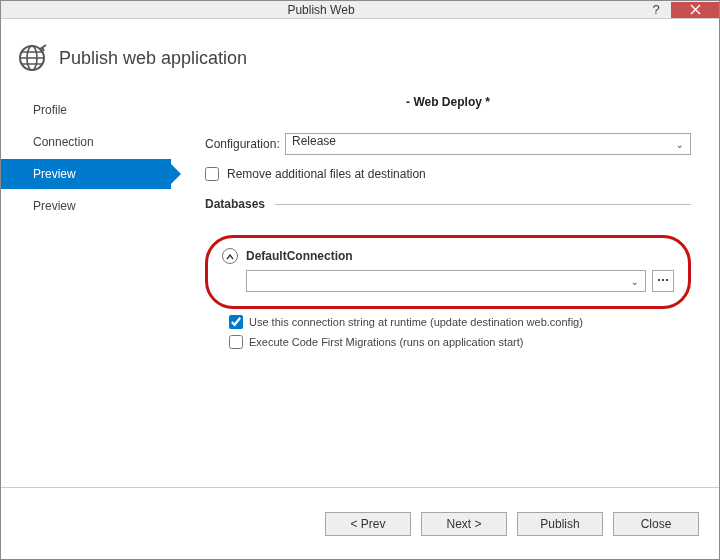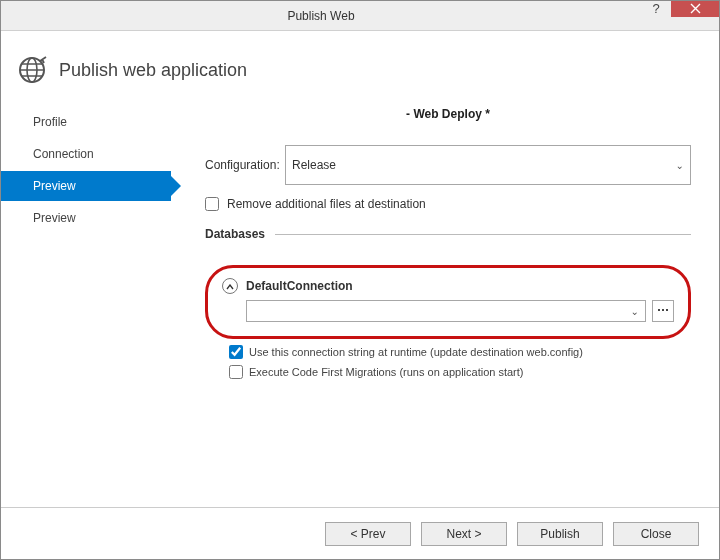--- a/index.html
+++ b/index.html
@@ -1,20 +1,20 @@
 <!DOCTYPE html>
 <html><head>
 <meta charset="utf-8">
 <style>
   * { box-sizing: border-box; font-family: "Segoe UI", Tahoma, sans-serif; }
   html,body { margin:0; padding:0; }
   body { background:#fff; }
   .frame { width:720px; height:560px; border:1px solid #8a8a8a; background:#fff; display:flex; flex-direction:column; }
   
-  .titlebar { height:30px; background:#eeeeee; border-bottom:1px solid #d0d0d0; display:flex; align-items:flex-start; position:relative; }
+  .titlebar { height:18px; background:#eeeeee; border-bottom:1px solid #d0d0d0; display:flex; align-items:center; position:relative; }
   .titlebar .title { flex:1; text-align:center; line-height:30px; font-size:12px; color:#333; }
   .titlebar .close { width:48px; background:#c75050; display:flex; align-items:center; justify-content:center; color:#fff; font-size:14px; }
   .titlebar .help { width:30px; display:flex; align-items:center; justify-content:center; color:#444; font-size:13px; }
   
   .header { display:flex; align-items:center; padding:24px 16px 22px 16px; }
   .header .globe { width:30px; height:30px; margin-right:12px; display:flex; align-items:center; justify-content:center; }
   .header h1 { font-size:18px; font-weight:400; color:#444; margin:0; }
   .globe svg { display:block; }
   
   .body { flex:1; display:flex; overflow:hidden; }
@@ -23,39 +23,39 @@
   .nav-item + .nav-item { margin-top:2px; }
   .nav-item.active { background:#007acc; color:#fff; }
   .nav-item.active::after {
     content:""; position:absolute; right:-10px; top:50%; margin-top:-10px;
     border-top:10px solid transparent; border-bottom:10px solid transparent; border-left:10px solid #007acc;
   }
   .content { flex:1; padding:0 28px 0 34px; font-size:12px; color:#333; }
   .deploy-title { text-align:center; font-weight:700; font-size:12px; margin:0 0 24px 0; color:#222; }
   .row { display:flex; align-items:center; margin-bottom:12px; }
   .row .lbl { width:80px; }
-  .select { flex:1; height:40px; border:1px solid #a7a7a7; background:#fff; font-size:12px; padding:0 31px 0 6px; position:relative; display:flex; align-items:center; }
+  .select { flex:1; height:22px; border:1px solid #a7a7a7; background:#fff; font-size:12px; padding:0 31px 0 6px; position:relative; display:flex; align-items:flex-start; }
   .select .chev { position:absolute; right:6px; top:50%; transform:translateY(-50%); font-size:10px; color:#555; }
   .chk { display:flex; align-items:center; margin-bottom:16px; }
   .chk input[type=checkbox] { width:14px; height:14px; margin:0 8px 0 0; accent-color:#007acc; }
   .section-head { display:flex; align-items:center; margin:6px 0 24px 0; }
   .section-head .lbl2 { font-weight:700; margin-right:10px; }
   .section-head .rule { flex:1; border-top:1px solid #bbb; }
   
   .circled { border:3px solid #c71212; border-radius:28px; padding:10px 14px 14px 14px; margin-bottom:0; }
   .dc-head { display:flex; align-items:center; font-weight:700; margin-bottom:6px; }
   .expander { width:16px; height:16px; border:1px solid #777; border-radius:50%; display:flex; align-items:center; justify-content:center; margin-right:8px; font-size:10px; cursor:pointer; }
   .dc-row { display:flex; align-items:center; padding-left:24px; gap:6px; }
   .combo { flex:1; height:22px; border:1px solid #a7a7a7; background:#fff; position:relative; }
   .combo .chev { position:absolute; right:6px; top:50%; transform:translateY(-50%); font-size:10px; color:#555; }
   .ellipsis-btn { width:22px; height:22px; border:1px solid #a7a7a7; display:flex; align-items:center; justify-content:center; background:#fff; cursor:pointer; }
   .subchk { margin-left:24px; display:flex; align-items:center; margin-top:6px; font-size:11px; color:#444; }
   .subchk input { width:14px; height:14px; margin:0 6px 0 0; accent-color:#007acc; }
   
-  .footer { height:52px; border-top:1px solid #ccc; display:flex; align-items:center; justify-content:flex-end; padding:0 20px; gap:10px; }
+  .footer { height:72px; border-top:1px solid #ccc; display:flex; align-items:center; justify-content:flex-end; padding:0 20px; gap:10px; }
   .btn { width:86px; height:24px; border:1px solid #a7a7a7; background:#eeeeee; font-size:12px; color:#333; display:flex; align-items:center; justify-content:center; cursor:pointer; }
 </style>
 </head>
 <body>
 
 <div class="frame">
 
   <div class="titlebar">
     <div class="title">Publish Web</div>
     <div class="help">?</div>

